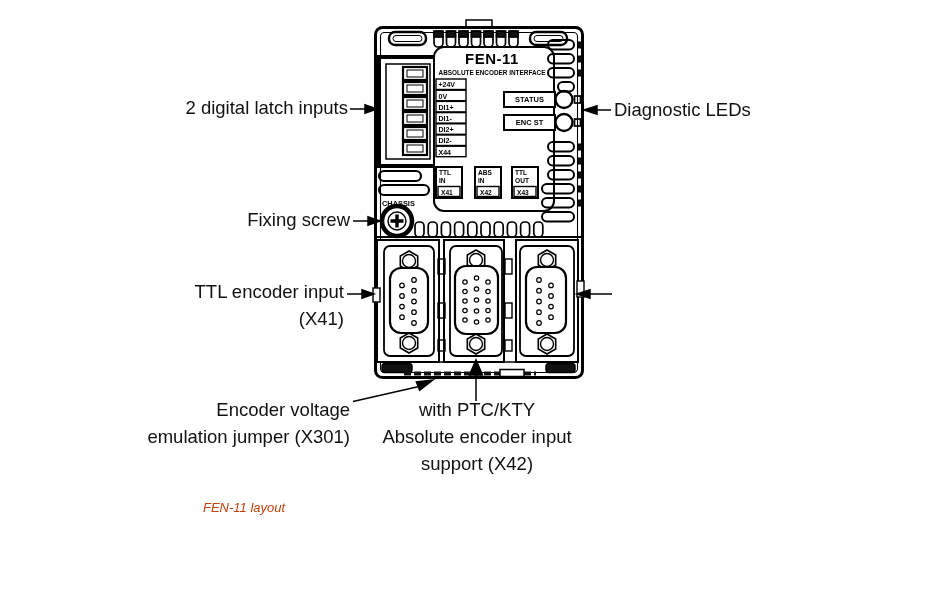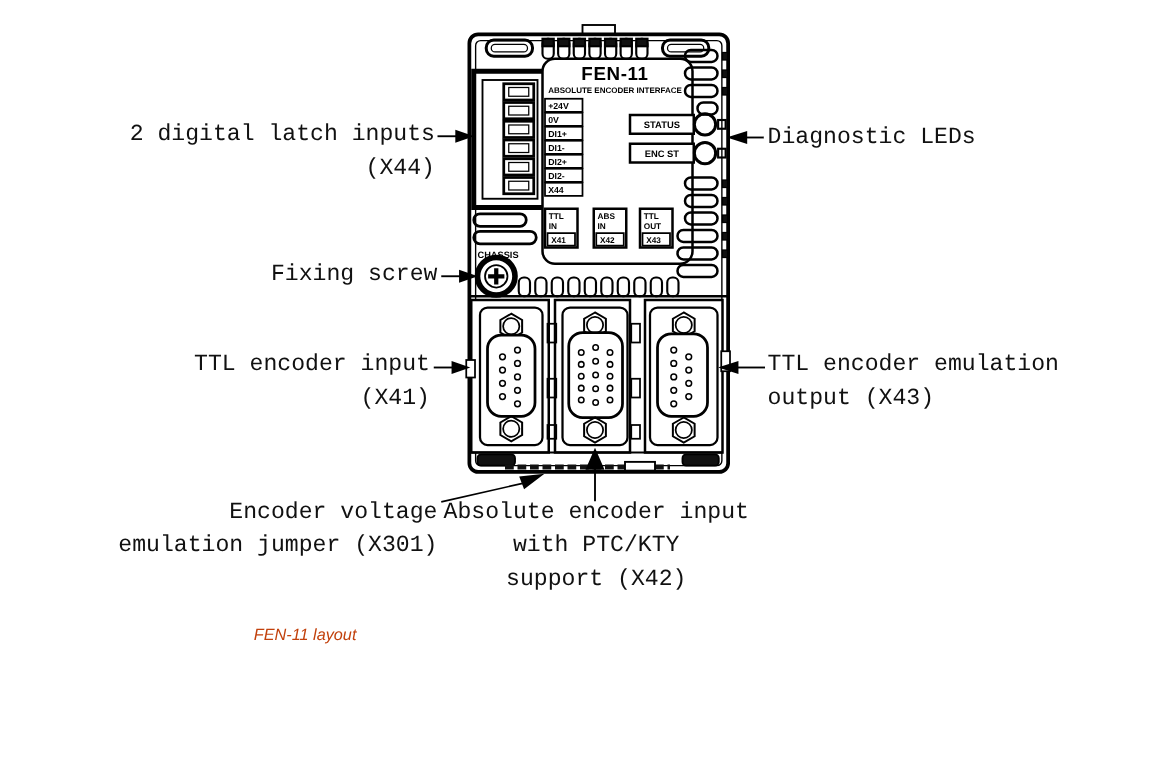--- a/index.html
+++ b/index.html
@@ -1,18 +1,18 @@
 <!DOCTYPE html>
 <html><head>
 <meta charset="utf-8">
 <style>
   html,body{margin:0;padding:0;background:#fff;}
   #stage{position:relative;width:937px;height:615px;background:#fff;overflow:hidden;
          font-family:"Liberation Sans",sans-serif;color:#111;}
-  .callout{position:absolute;font-size:18.5px;line-height:27px;white-space:nowrap;color:#111;font-family:Liberation Mono, monospace;}
+  .callout{position:absolute;font-size:18.5px;line-height:27px;white-space:nowrap;color:#111;}
   .ra{text-align:right;}
   .ca{text-align:center;white-space:normal;}
   .caption{position:absolute;font-style:italic;font-size:13px;color:#c2410c;}
   svg{position:absolute;left:0;top:0;}
   svg text{font-family:"Liberation Sans",sans-serif;font-weight:bold;fill:#000;stroke:none;}
 </style>
 </head>
 <body>
 
 <div id="stage">
@@ -286,47 +286,42 @@
           <line x1="476" y1="401" x2="476" y2="374"></line>
           <polygon points="469.5,375 482.5,375 476,360" fill="#000"></polygon>
         </g>
       </g>
 
     </g>
   </svg>
 
   <div class="callout ra" style="top:94px; right:589px;">
     <div>2 digital latch inputs</div>
-    <div>(X44)</div>
   </div>
 
   <div class="callout ra" style="top:206px; right:587px;">
     <div>Fixing screw</div>
   </div>
 
   <div class="callout" style="top:96px; left:614px;">
     <div>Diagnostic LEDs</div>
   </div>
 
   <div class="callout ra" style="top:278px; right:593px;">
     <div>TTL encoder input</div>
     <div>(X41)</div>
   </div>
 
-  <div class="callout" style="top:278px; left:614px;">
-    <div>TTL encoder emulation</div>
-    <div>output (X43)</div>
-  </div>
 
   <div class="callout ra" style="top:396px; right:587px;text-align:right;">
     <div>Encoder voltage</div>
     <div>emulation jumper (X301)</div>
   </div>
 
   <div class="callout ca" style="top:396px; left:316px; width:322px;">
+    <div>with PTC/KTY</div>
     <div>Absolute encoder input</div>
-    <div>with PTC/KTY</div>
     <div>support (X42)</div>
   </div>
 
   <div class="caption" style="top:500px; left:203px;">FEN-11 layout</div>
 
 </div>
 
 </body></html>

